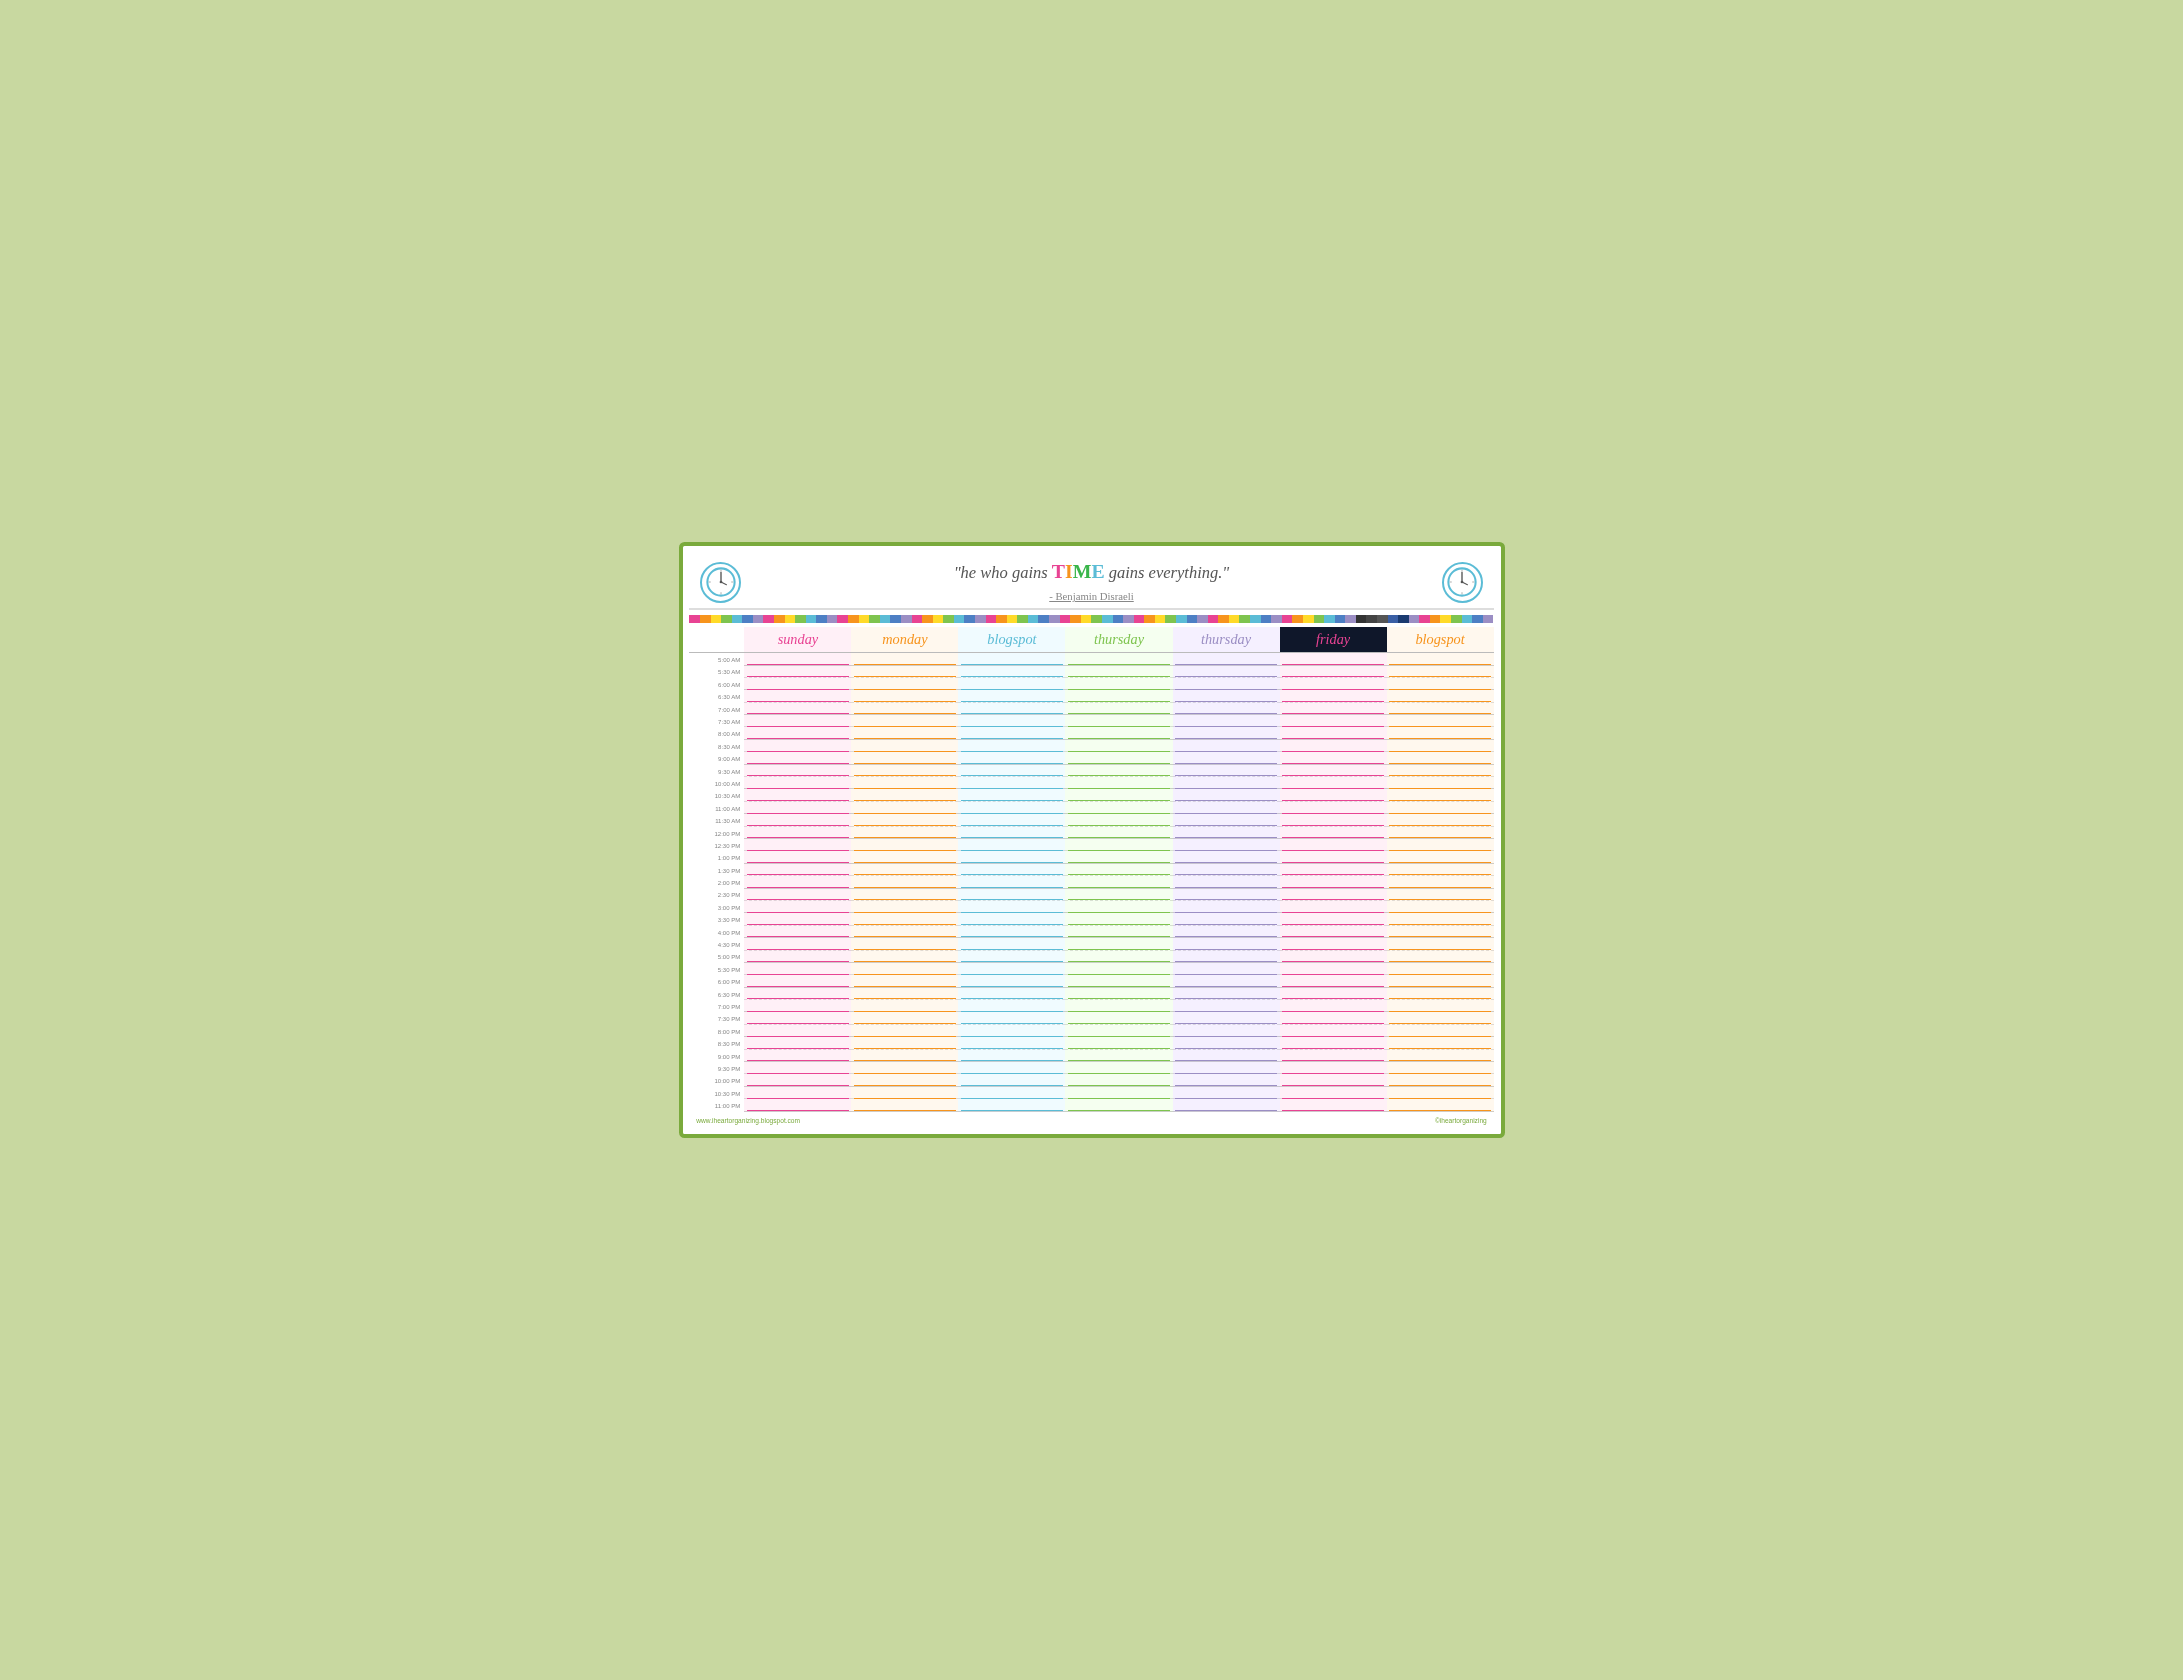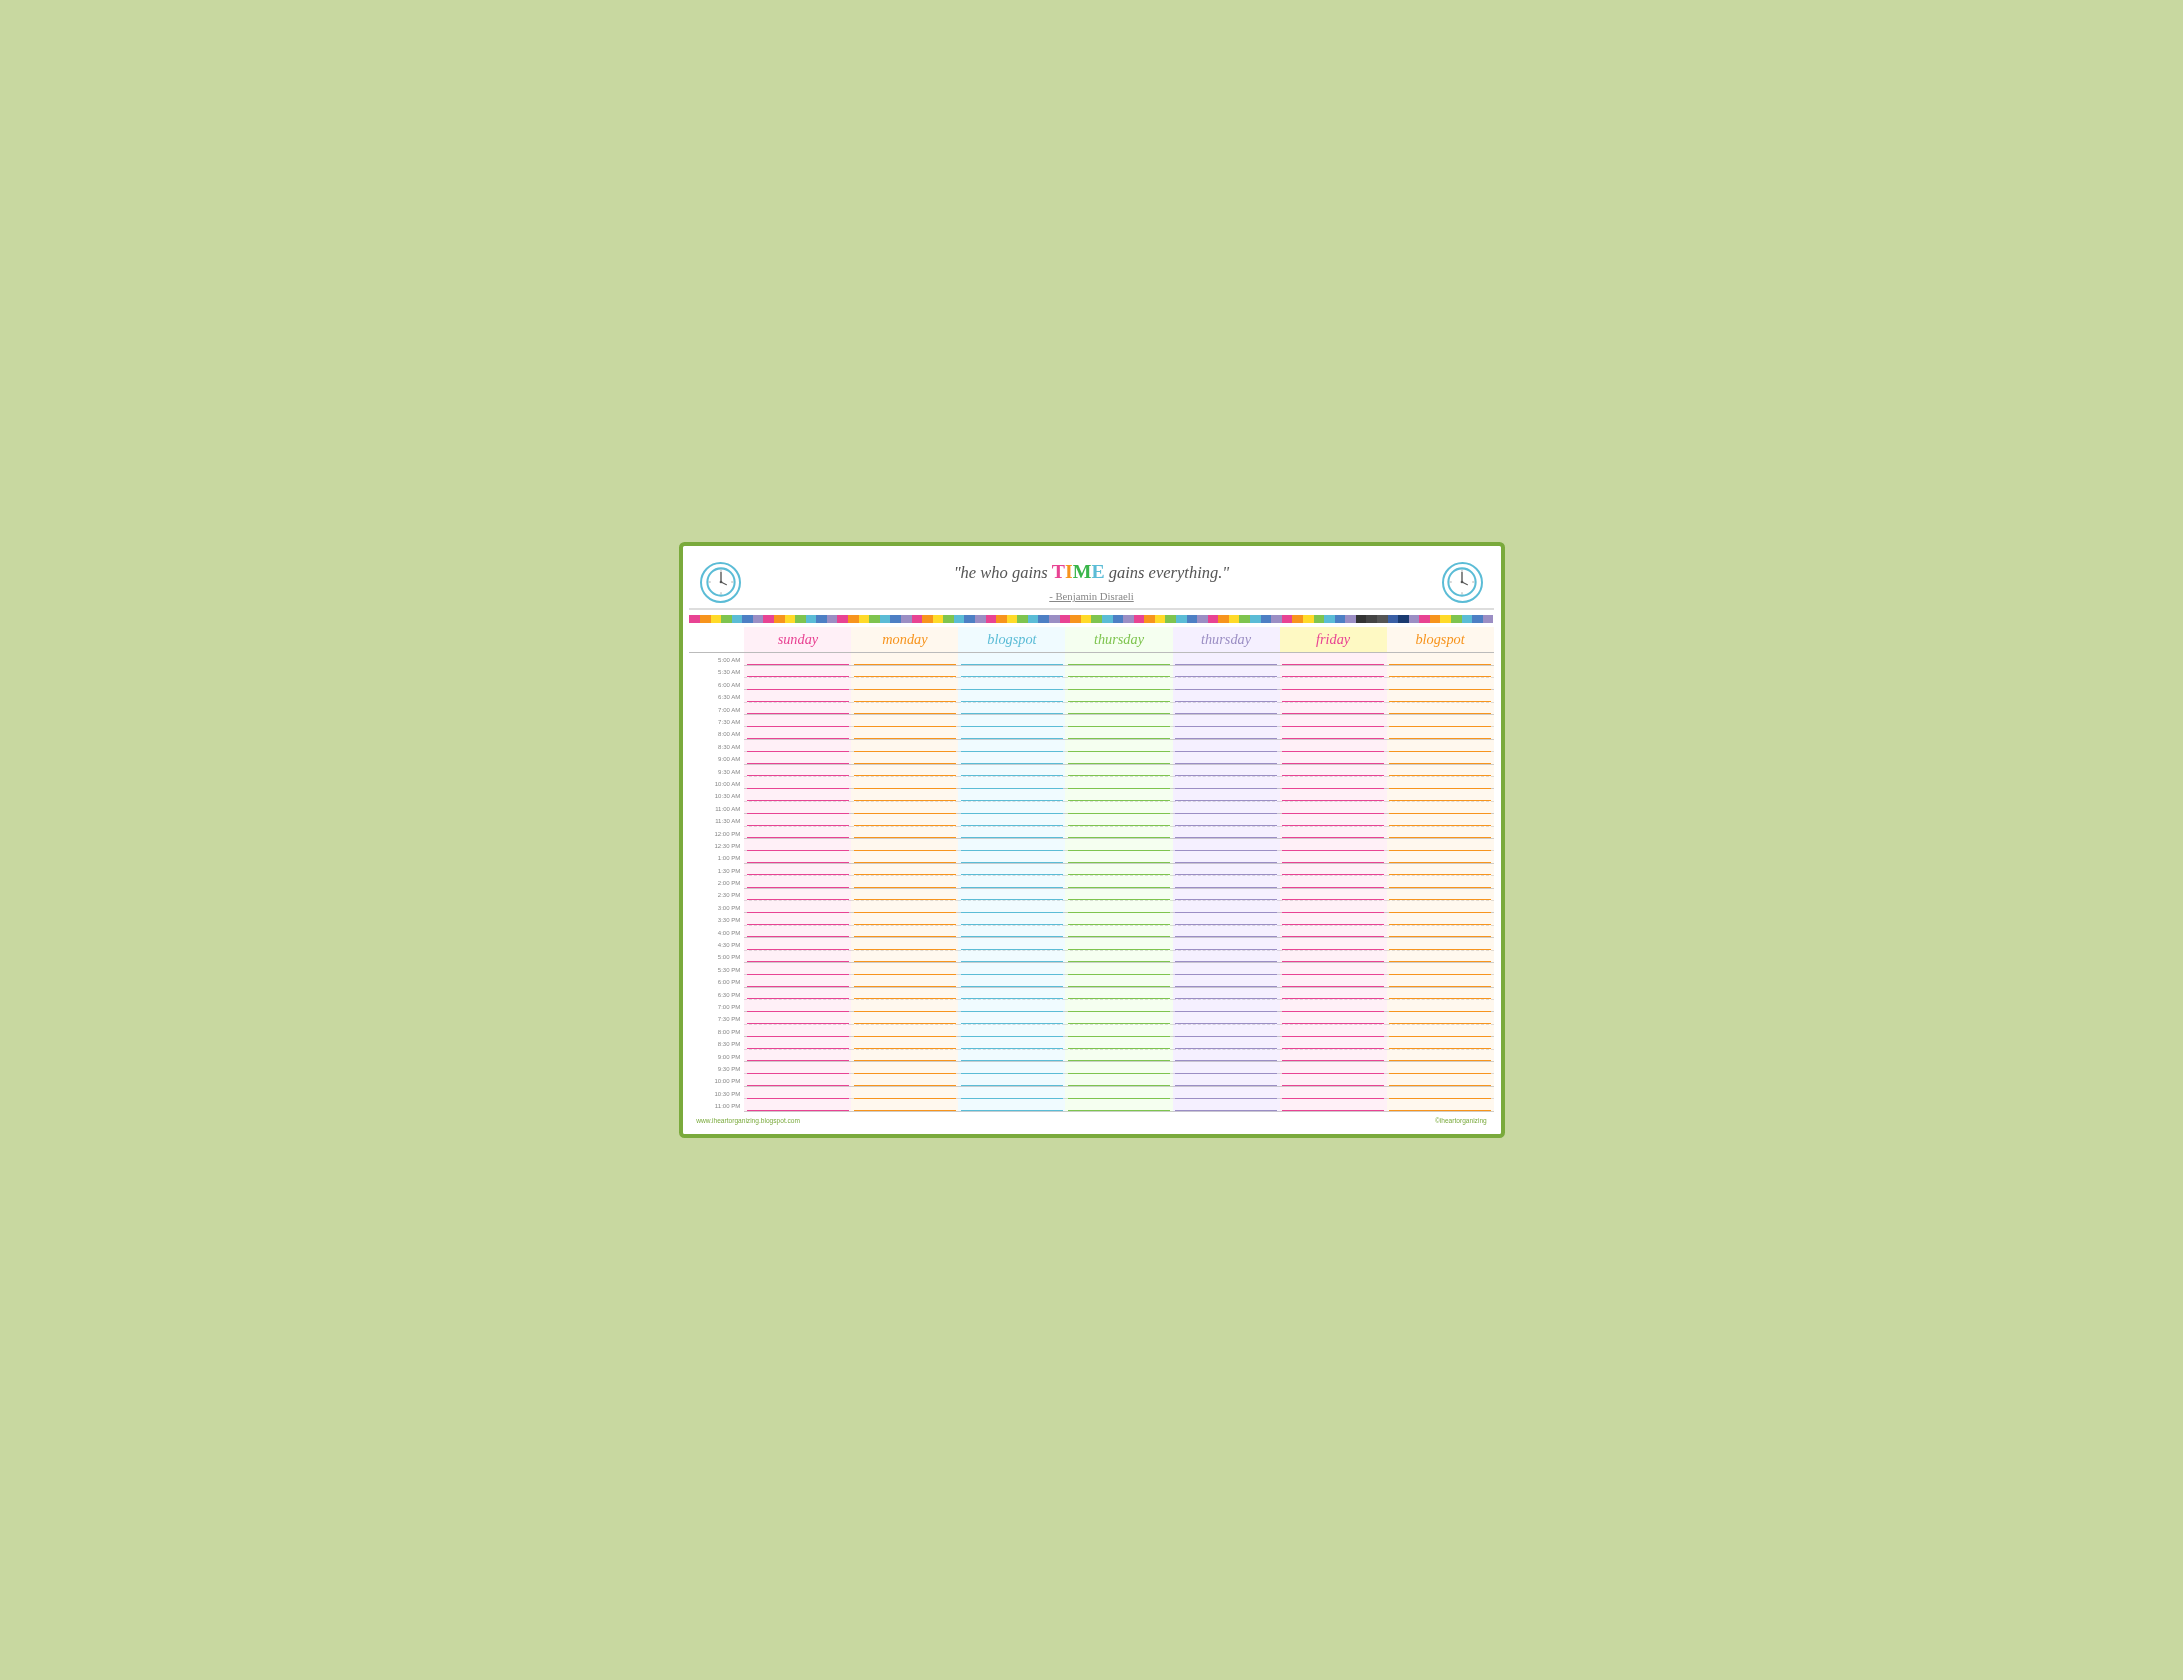--- a/index.html
+++ b/index.html
@@ -88,21 +88,21 @@
       font-size: 1.3em;
       padding: 4.1px 0;
       font-family: 'Palatino Linotype', Palatino, Georgia, serif;
       font-style: italic;
     }
     .day-sun { color: #e84393; background: #fff0f7; }
     .day-mon { color: #f7941d; background: #fff8ee; }
     .day-tue { color: #5bbcd6; background: #f0fbff; }
     .day-wed { color: #7ec44f; background: #f5fff0; }
     .day-thu { color: #9b8ec4; background: #f5f0ff; }
-    .day-fri { color: #e84393; background: #fef9c3; }
+    .day-fri { color: #e84393; background: #0f172a; }
     .day-sat { color: #f7941d; background: #fff8ee; }
 
     
     .schedule-grid {
       display: grid;
       grid-template-columns: 55px repeat(7, 1fr);
     }
     .time-label {
       font-size: 0.55em;
       color: #888;

